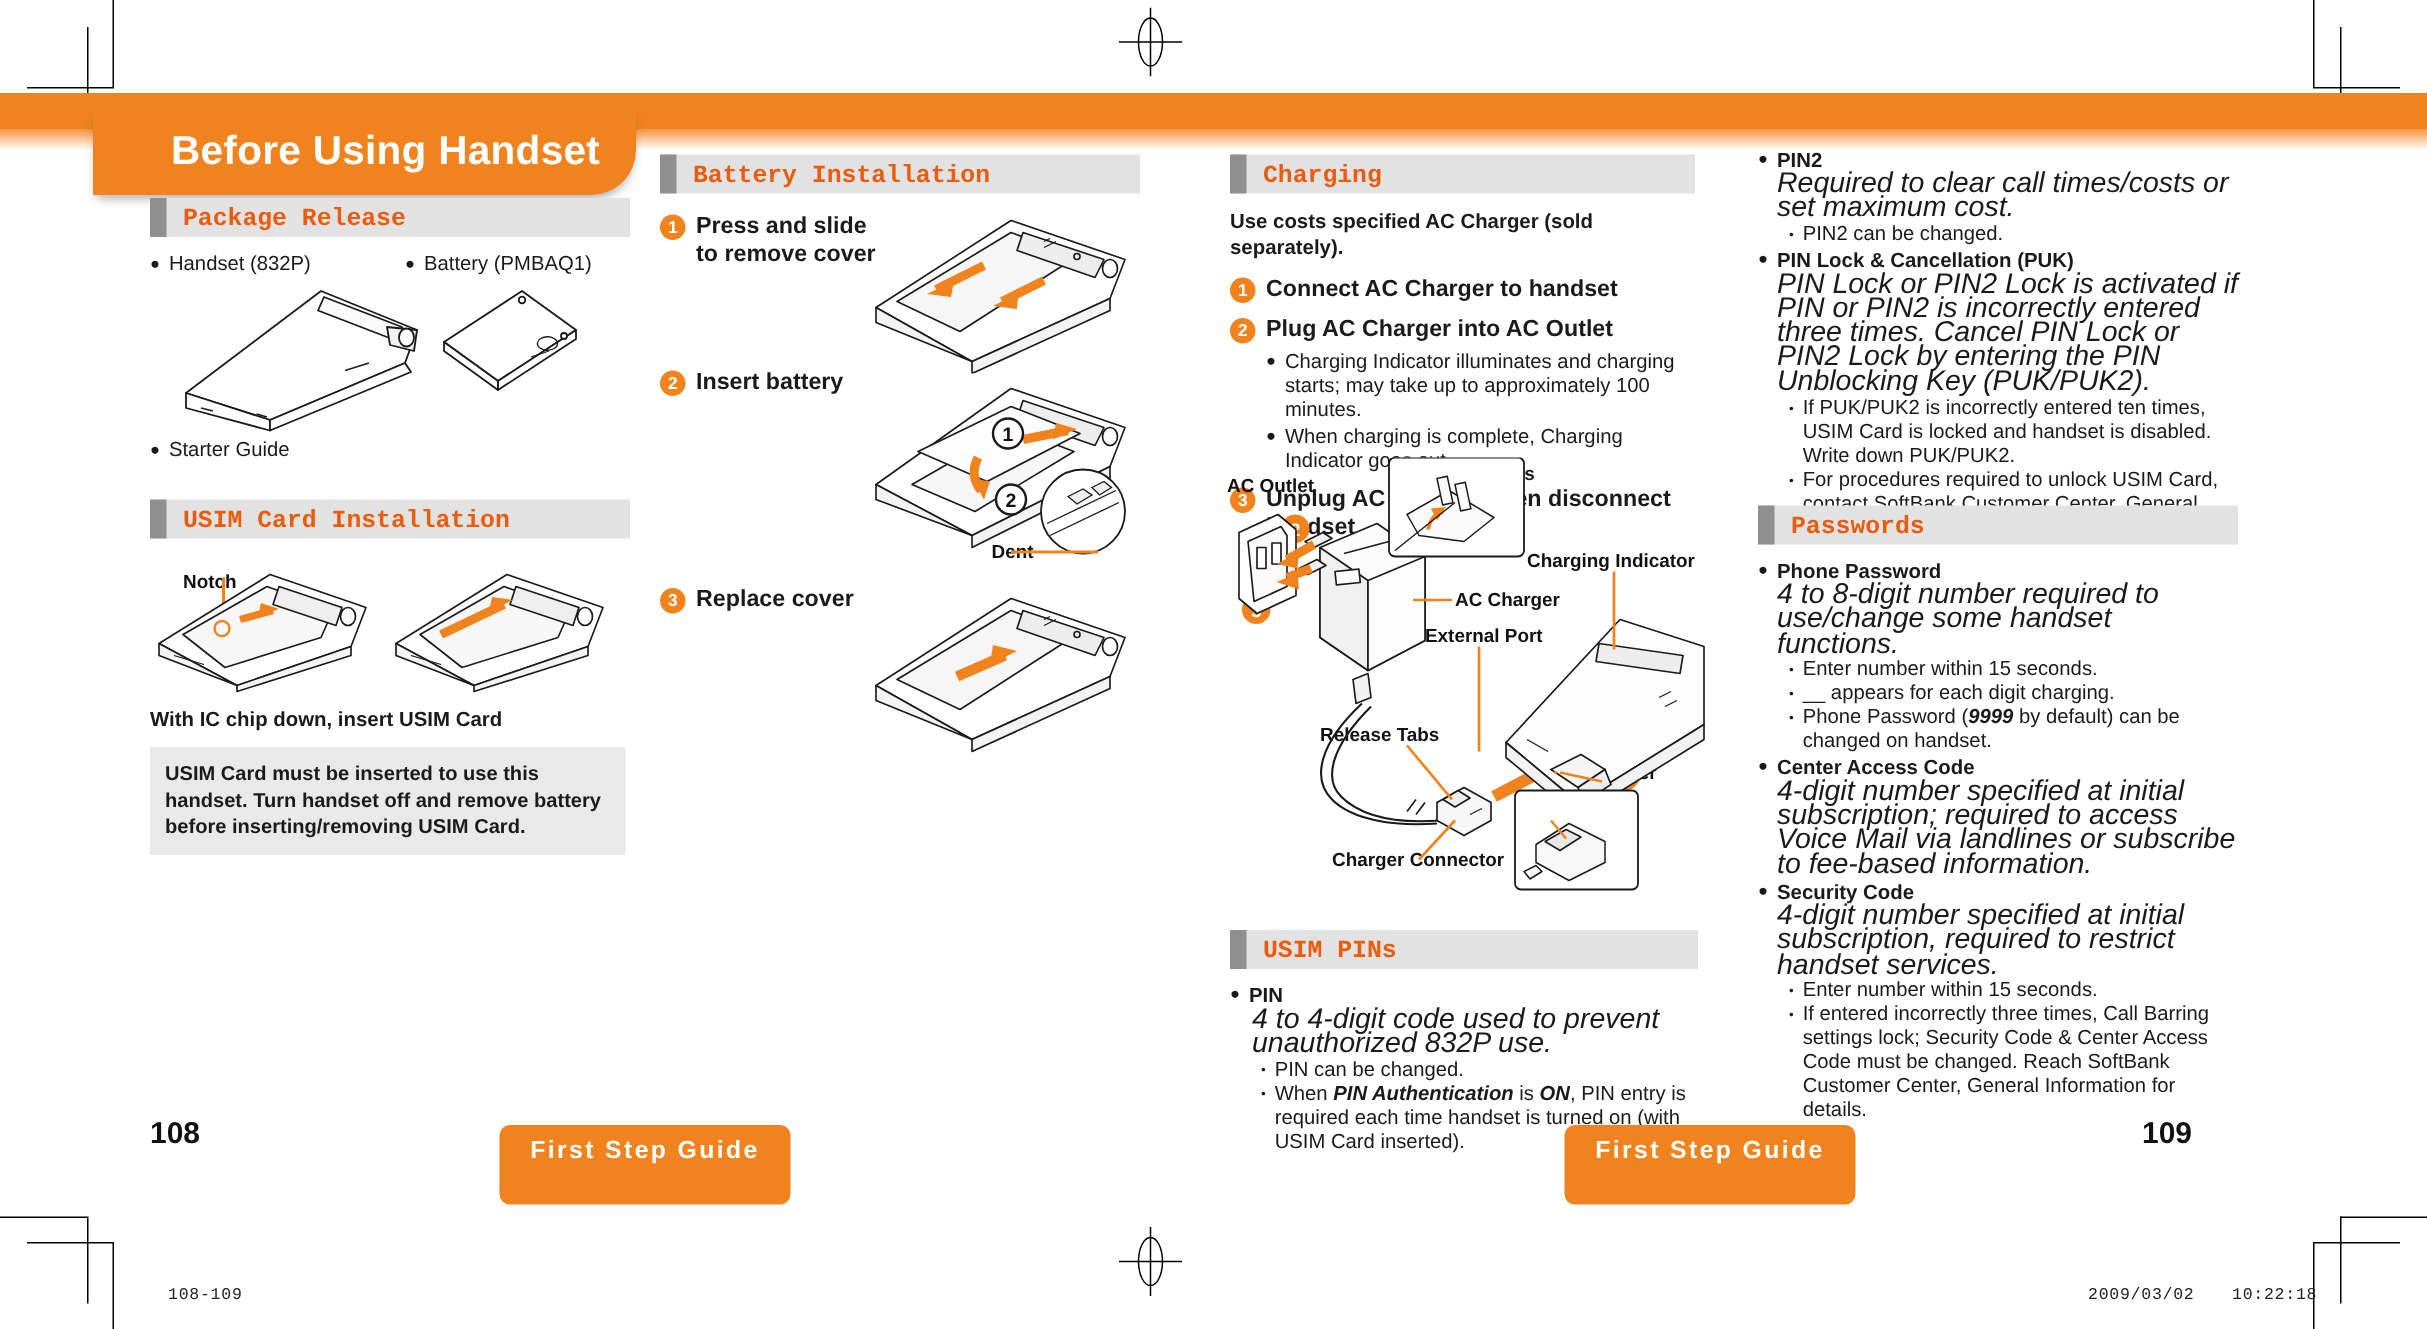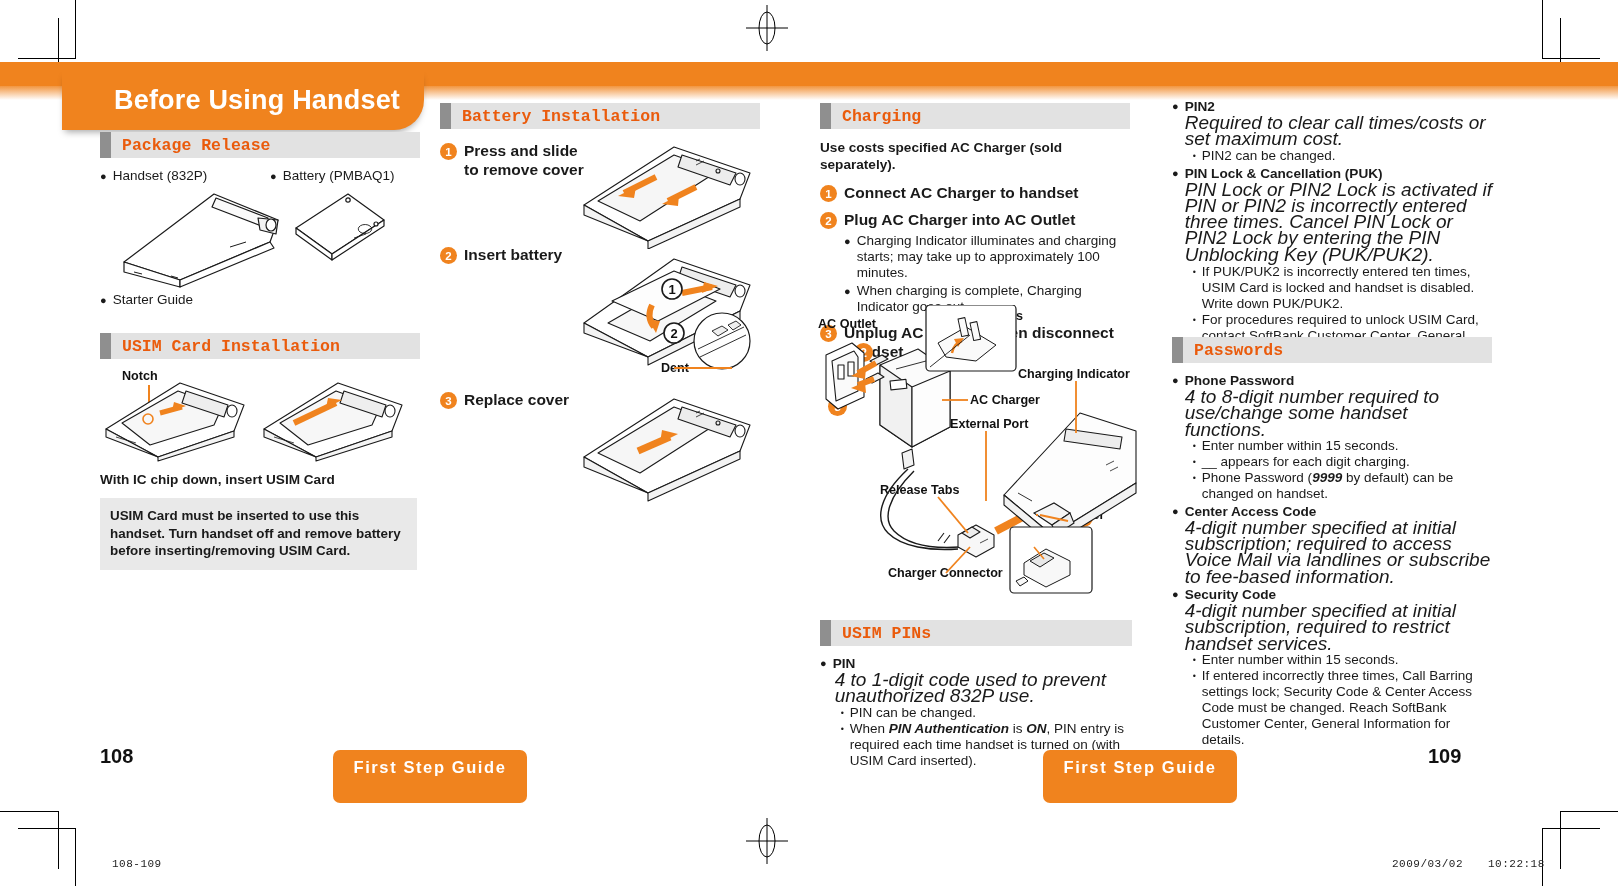--- a/index.html
+++ b/index.html
@@ -156,21 +156,21 @@
     <span>Starter Guide</span>
   </div>
 </div>
 
 <div class="col" style="left:100px;top:333px;width:320px;">
   <div class="sec-head">
     <span class="bar"></span>
     <span class="lbl">USIM Card Installation</span>
   </div>
 
-  <div class="lbl-txt" style="left:22px;top:36px;">Notch</div>
+  <div class="lbl-txt" style="left:22px;top:48px;">Notch</div>
   <div class="lead" style="left:48px;top:52px;width:1.8px;height:34px;"></div>
 
   <svg style="position:absolute;left:2px;top:42px;" width="150" height="88" viewBox="0 0 150 88">
     <g fill="#fff" stroke="#1a1a1a" stroke-width="1.1" stroke-linejoin="round">
       <path d="M4 54 L78 8 L142 30 L132 56 L56 82 Z"></path>
       <path d="M4 54 L4 62 L56 82 L56 82 Z" fill="#f4f4f4"></path>
       <path d="M56 82 L132 56 L132 62 L56 86 Z" fill="#f4f4f4"></path>
       <path d="M20 48 L76 16 L120 32 L112 50 L48 70 Z" fill="#f7f7f7"></path>
       <path d="M84 16 L126 30 L122 42 L80 28 Z" fill="#eeeeee"></path>
       <ellipse cx="130" cy="36" rx="5" ry="6"></ellipse>
@@ -427,21 +427,21 @@
 <div class="col" style="left:820px;top:620px;width:312px;">
   <div class="sec-head">
     <span class="bar"></span>
     <span class="lbl">USIM PINs</span>
   </div>
 
   <div class="bullet-line" style="margin-top:8px;align-items:flex-start;">
     <span class="dot">●</span>
     <div style="flex:1;">
       <div class="bold-txt">PIN</div>
-      <div class="body-txt" style="padding-left:2px;">4 to 1-digit code used to prevent unauthorized 832P use.</div>
+      <div class="body-txt" style="padding-left:2px;">4 to 4-digit code used to prevent unauthorized 832P use.</div>
       <div class="bullet-line" style="padding-left:8px;">
         <span class="dot sm">•</span>
         <span>PIN can be changed.</span>
       </div>
       <div class="bullet-line" style="padding-left:8px;">
         <span class="dot sm">•</span>
         <span><span>When </span><b><i>PIN Authentication</i></b><span> is </span><b><i>ON</i></b><span>, PIN entry is required each time handset is turned on (with USIM Card inserted).</span></span>
       </div>
     </div>
   </div>

